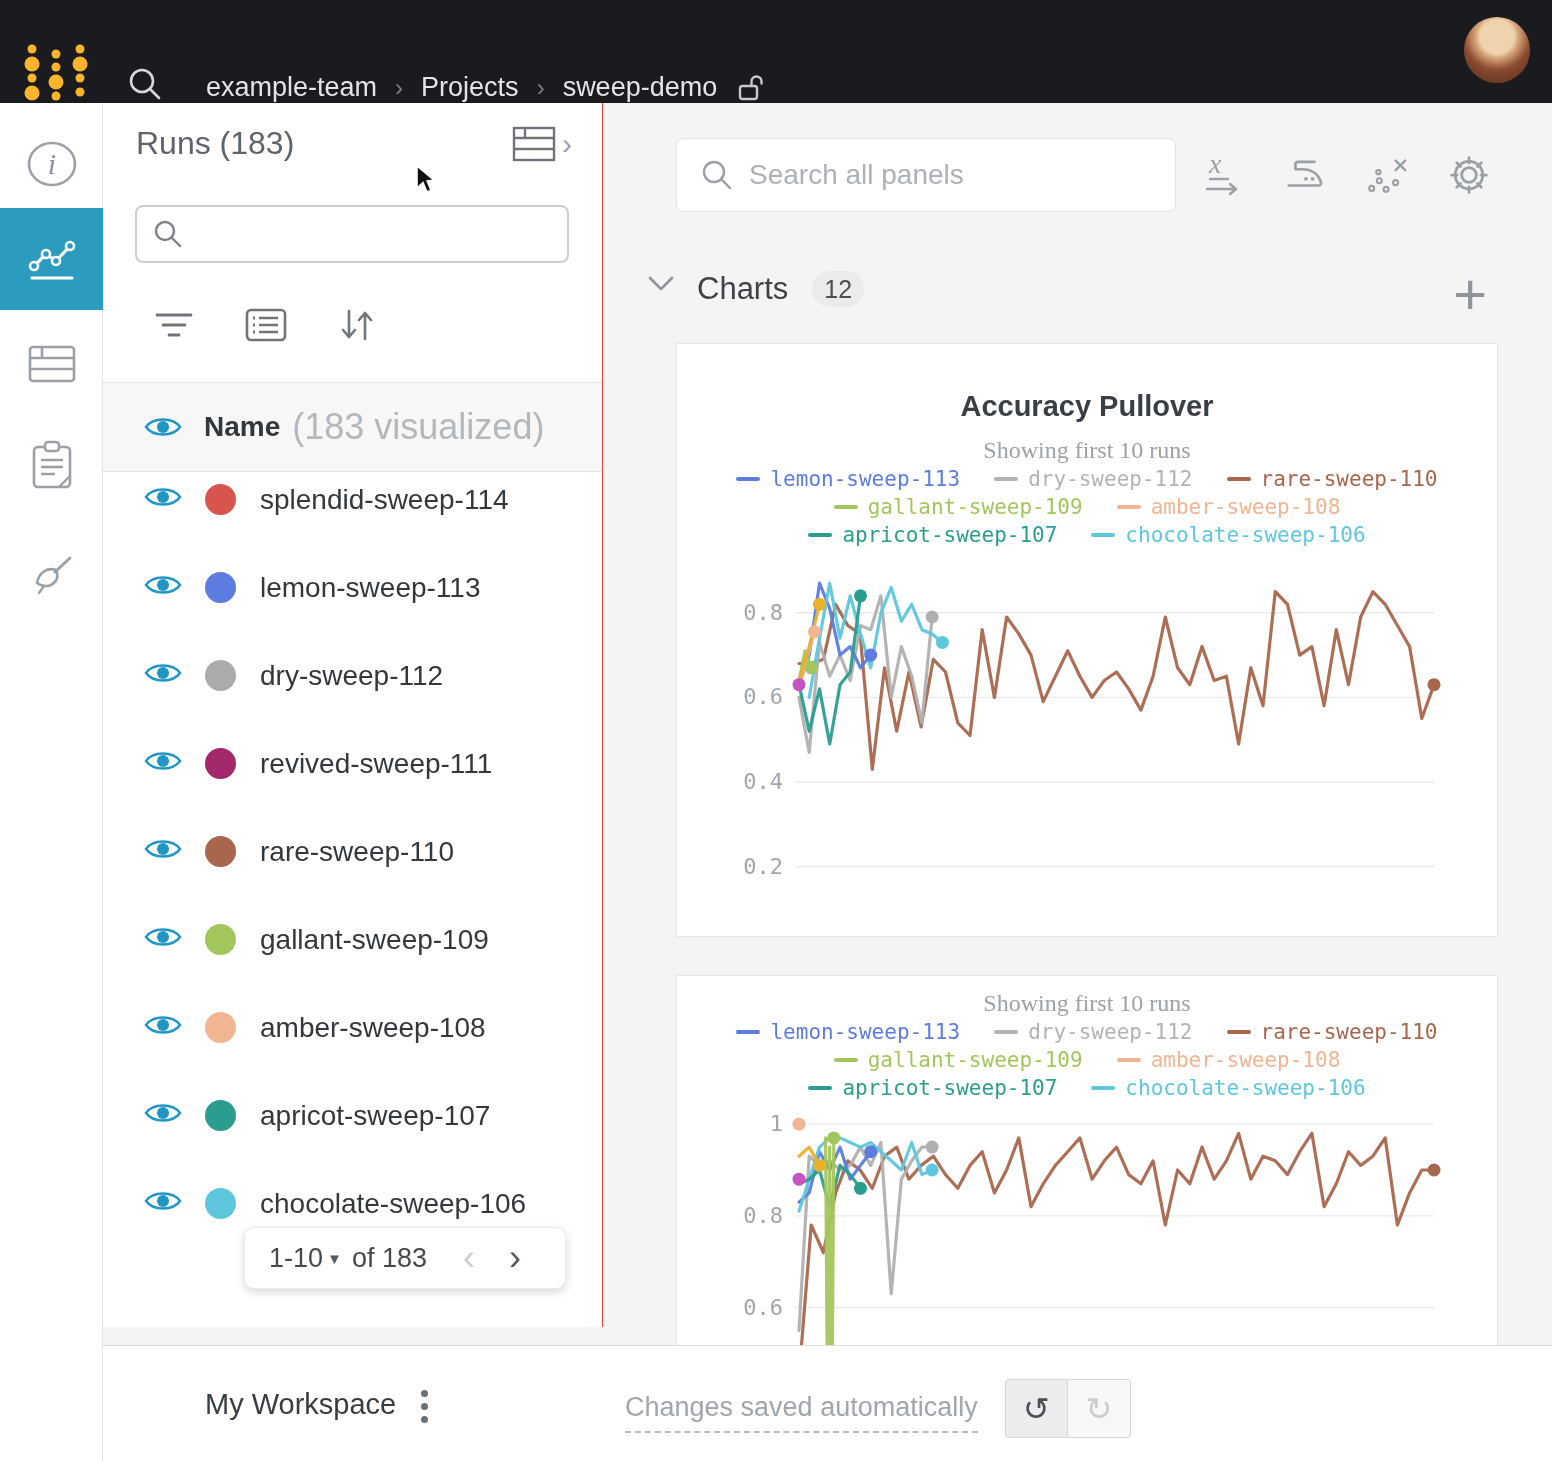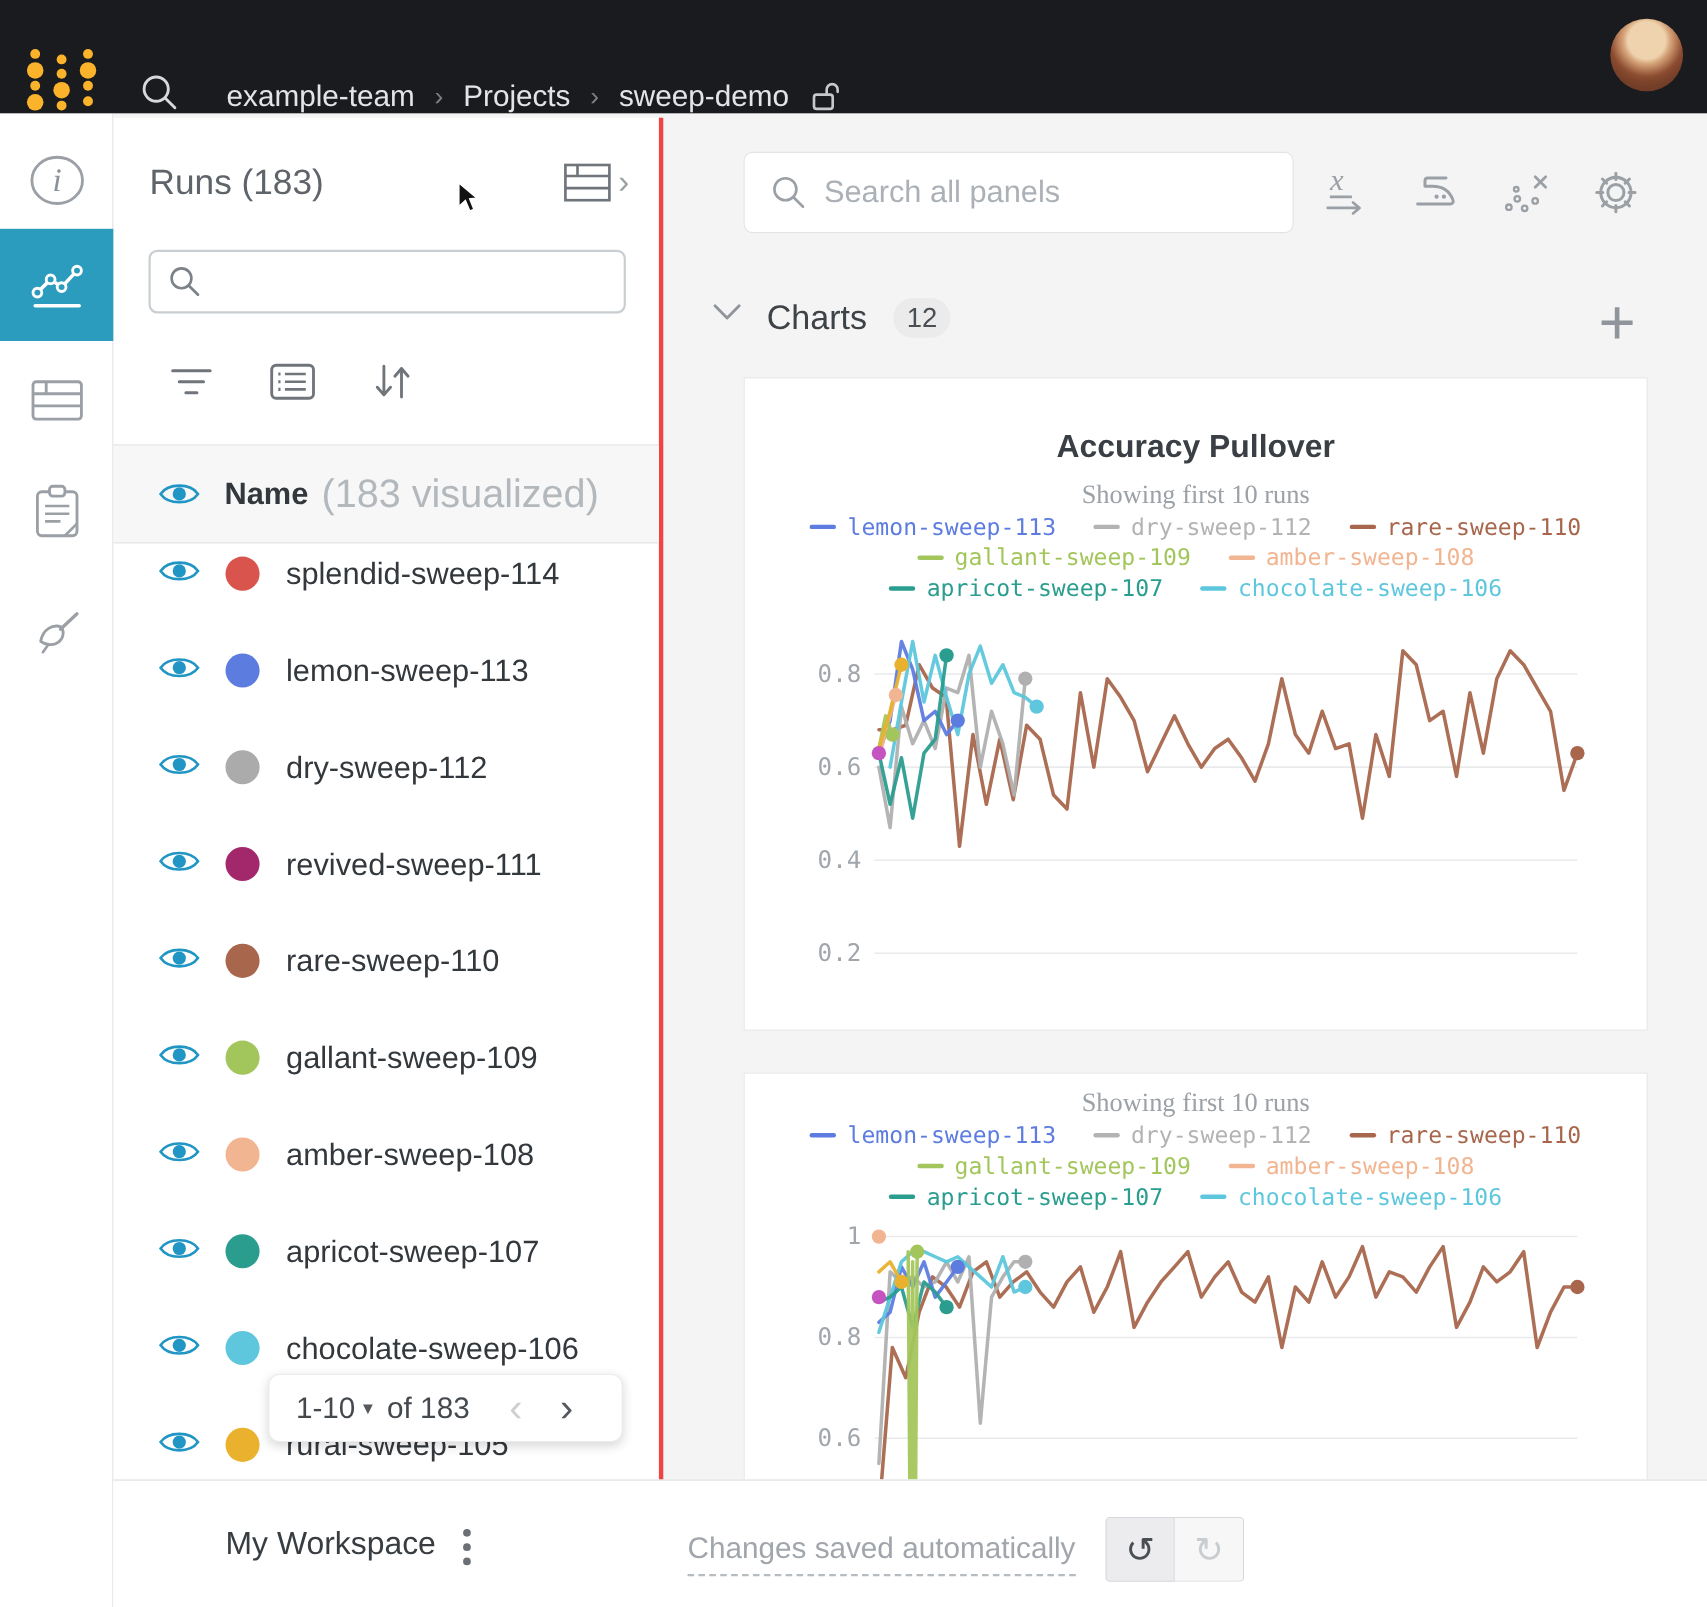--- a/index.html
+++ b/index.html
@@ -21,22 +21,22 @@
             box-shadow:inset 0 -14px 14px rgba(40,20,10,.35); }
 
   
   .rail { position:absolute; left:0; top:103px; width:103px; height:1358px;
           background:#fff; border-right:1px solid #e5e5e5; z-index:30; }
   .rail-item { position:absolute; left:0; width:103px; height:102px;
                display:flex; align-items:center; justify-content:center; cursor:pointer; }
   .rail-item.active { background:#2b9cbd; }
 
   
-  .runs-panel { position:absolute; left:103px; top:107px; width:500px; height:1242px;
-                background:#fff; border-right:4px solid #ef4444; overflow:hidden; z-index:20; }
+  .runs-panel { position:absolute; left:103px; top:85px; width:500px; height:1242px;
+                background:#fff; border-right:1px solid #ef4444; overflow:hidden; z-index:20; }
   .runs-title { position:absolute; left:33px; top:40px; font-size:32px; color:#5e646a; }
   .runs-table-btn { position:absolute; left:409px; top:41px; cursor:pointer; display:flex; align-items:center; }
   .runs-table-btn .chev { font-size:30px; color:#9aa0a5; margin-left:6px; line-height:30px; }
   .runs-search { position:absolute; left:32px; top:120px; width:434px; height:58px;
                  border:2px solid #c9ced2; border-radius:8px; background:#fff;
                  display:flex; align-items:center; padding-left:16px; }
   .runs-search input { border:none; outline:none; font-size:26px; width:360px; margin-left:12px;
                        font-family:"Liberation Sans",sans-serif; color:#3b4045; background:transparent; }
   .filter-row { position:absolute; left:50px; top:222px; display:flex; gap:50px; align-items:center; }
   .filter-row .fi { cursor:pointer; }
@@ -308,28 +308,20 @@
 
   <div class="run-row" style="top: 714px;">
     <svg class="eye" width="38" height="26" viewBox="0 0 38 26">
       <path d="M2 13 C9 3 29 3 36 13 C29 23 9 23 2 13 Z" fill="none" stroke="#2196c4" stroke-width="2.4"></path>
       <circle cx="19" cy="13" r="6" fill="#2196c4"></circle>
     </svg>
     <span class="run-dot" style="background: rgb(94, 199, 221);"></span>
     <span class="run-name">chocolate-sweep-106</span>
   </div>
 
-  <div class="run-row" style="top: 802px;">
-    <svg class="eye" width="38" height="26" viewBox="0 0 38 26">
-      <path d="M2 13 C9 3 29 3 36 13 C29 23 9 23 2 13 Z" fill="none" stroke="#2196c4" stroke-width="2.4"></path>
-      <circle cx="19" cy="13" r="6" fill="#2196c4"></circle>
-    </svg>
-    <span class="run-dot" style="background: rgb(233, 177, 46);"></span>
-    <span class="run-name">rural-sweep-105</span>
-  </div>
 </div>
 
   <div class="pagination">
     <span class="pg-range">1-10</span>
     <span class="pg-caret">▼</span>
     <span class="pg-of">of 183</span>
     <span class="pg-prev">‹</span>
     <span class="pg-next">›</span>
   </div>
 </aside>

